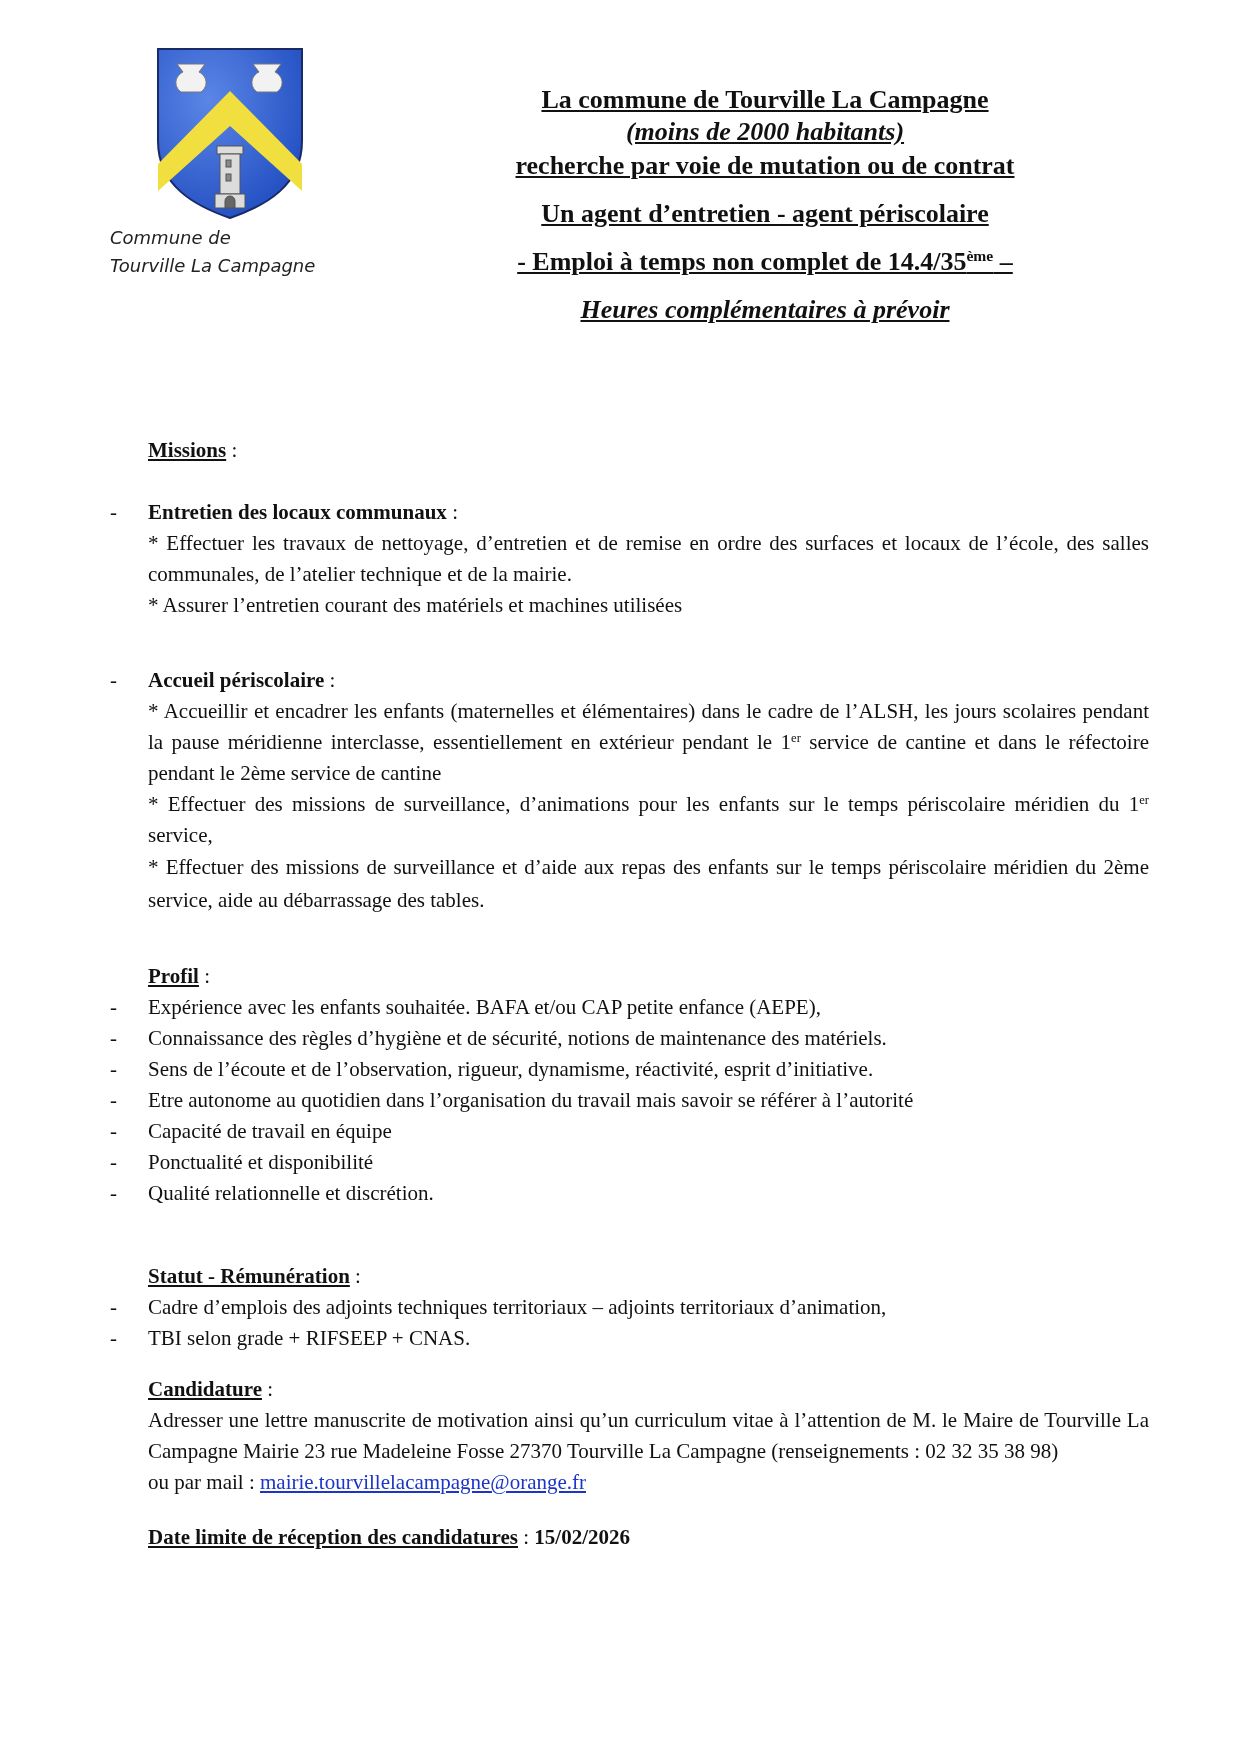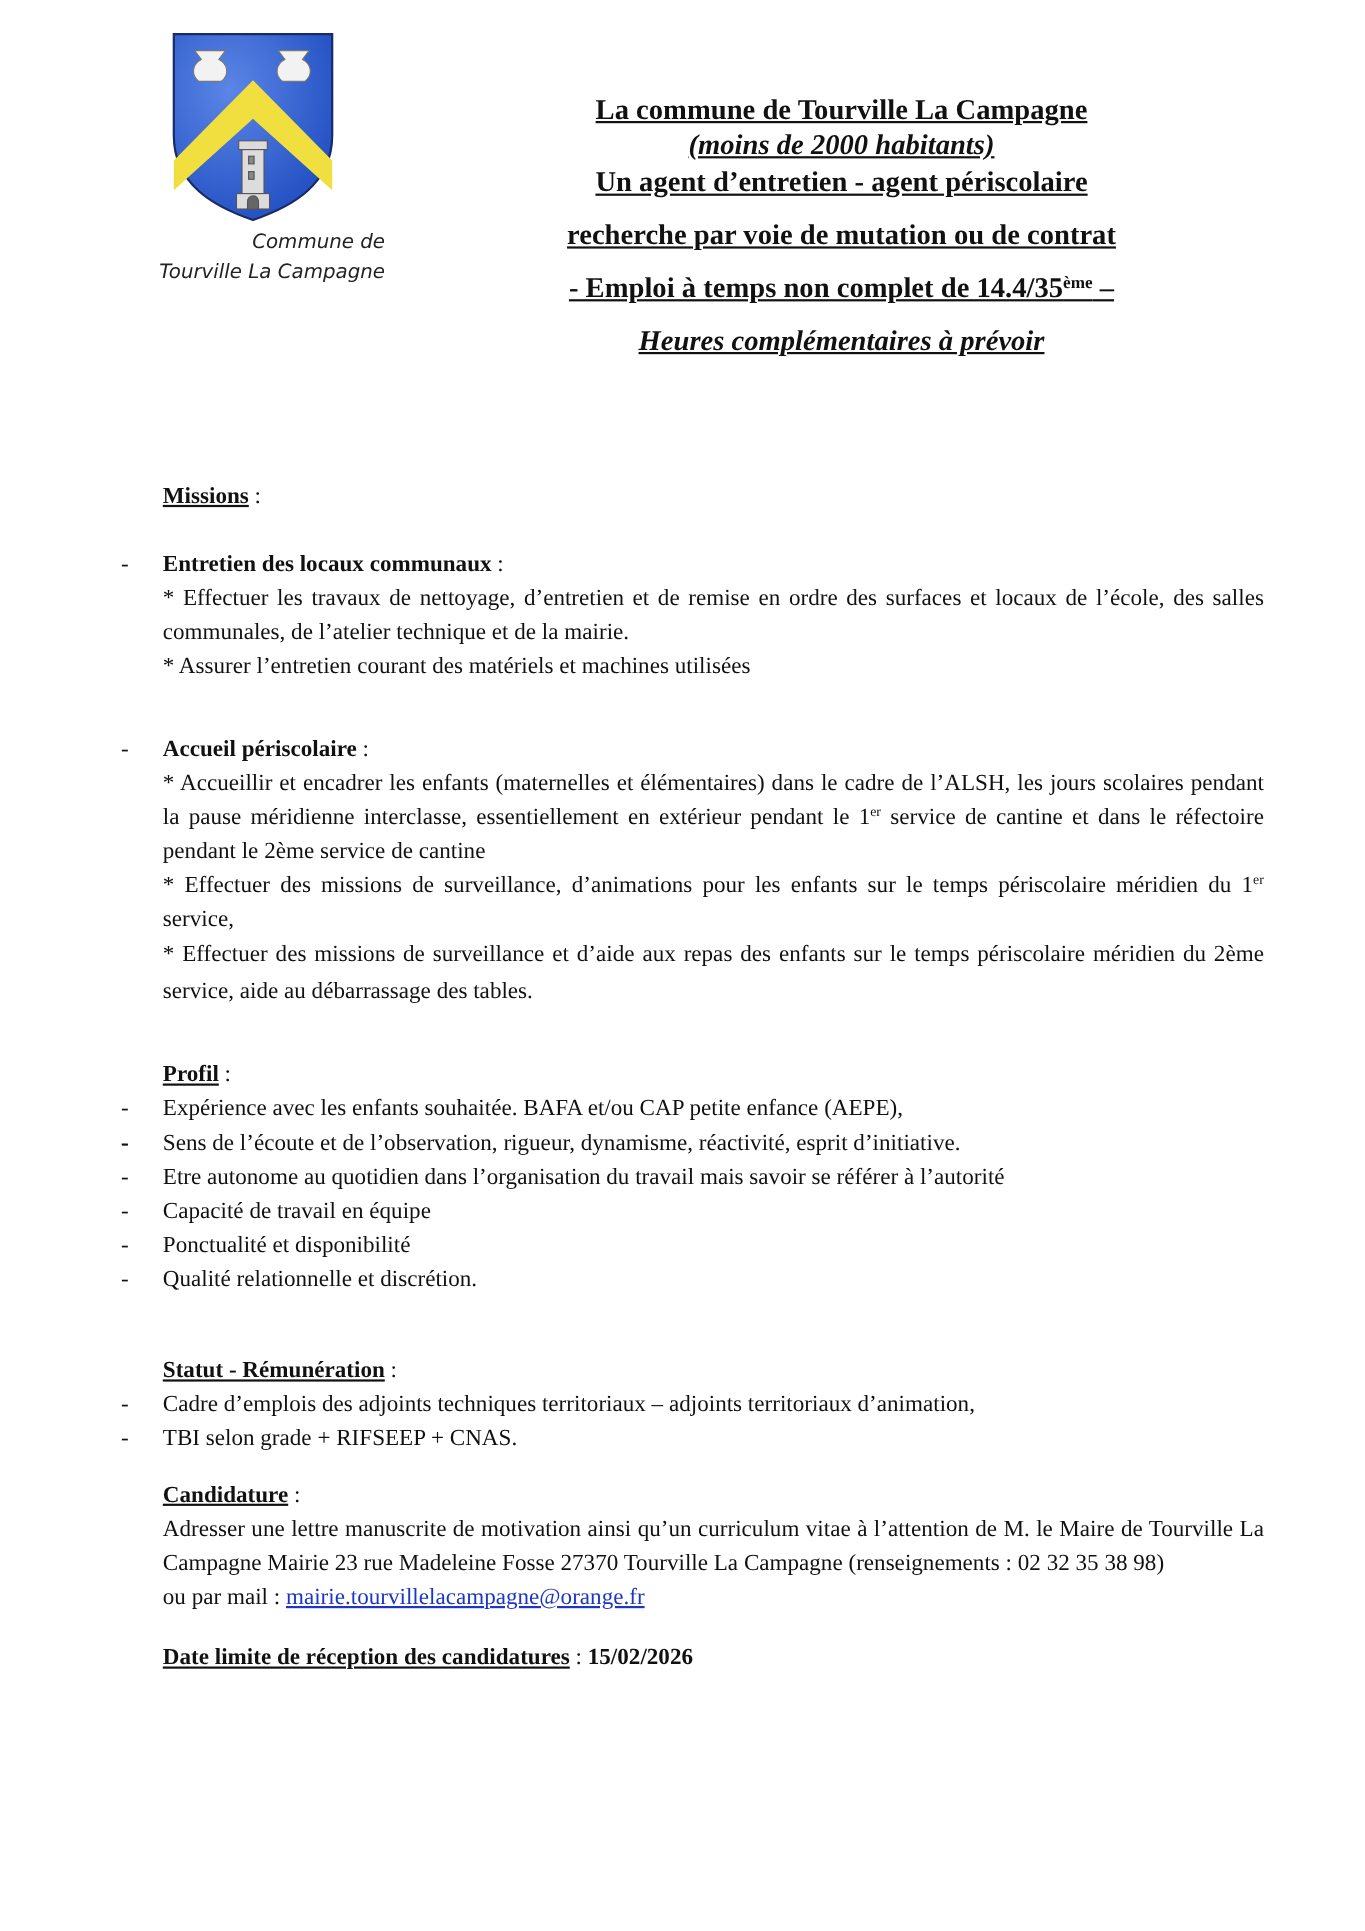--- a/index.html
+++ b/index.html
@@ -1,18 +1,18 @@
 <!DOCTYPE html>
 <html><head>
 <meta charset="utf-8">
 <style>
   html, body { margin: 0; padding: 0; background: #ffffff; }
   body { width: 1241px; height: 1755px; position: relative; overflow: hidden;
          font-family: "Liberation Serif", "DejaVu Serif", serif; color: #111; }
-  .logo { position: absolute; left: 110px; top: 28px; width: 240px; text-align: right; }
+  .logo { position: absolute; left: 110px; top: 46px; width: 240px; text-align: left; }
   .logo svg { display: block; margin: 0 auto; }
   .logo-caption { font-family: "DejaVu Sans", sans-serif; font-style: italic; font-size: 18px; line-height: 30px; color: #222; margin-top: 2px; }
   .header { position: absolute; left: 440px; width: 650px; top: 84px; text-align: center; font-weight: bold; font-size: 26px; }
   .header div { line-height: 32px; text-decoration: underline; }
   .h-title { margin-bottom: 10px; }
   .h-sub { font-style: italic; margin-bottom: 2px; }
   .h-line { margin-bottom: 16px; }
   .h-italic { font-style: italic; }
   sup { font-size: 60%; vertical-align: 0.55em; line-height: 0; }
   .content { position: absolute; left: 110px; right: 92px; top: 435px; font-size: 21px; line-height: 31px; }
@@ -52,22 +52,22 @@
       <path d="M70 162 V155 A5 5 0 0 1 80 155 V162 Z" fill="#666"></path>
     </g>
   </svg>
   <div class="logo-caption">Commune de</div>
   <div class="logo-caption" style="margin-top:-2px">Tourville La Campagne</div>
 </div>
 
 <div class="header">
   <div class="h-title" style="margin-bottom:0">La commune de Tourville La Campagne</div>
   <div class="h-sub">(moins de 2000 habitants)</div>
+  <div class="h-line">recherche par voie de mutation ou de contrat</div>
   <div class="h-line">Un agent d’entretien - agent périscolaire</div>
-  <div class="h-line">recherche par voie de mutation ou de contrat</div>
   <div class="h-line"><span>- Emploi à temps non complet de 14.4/35</span><sup>ème</sup><span> –</span></div>
   <div class="h-line h-italic">Heures complémentaires à prévoir</div>
 </div>
 
 <div class="content">
   <div class="sec-title"><span class="ul">Missions</span><span> :</span></div>
   <div class="gap-l"></div>
 
   <div class="item">
     <span class="dash">-</span>
@@ -82,21 +82,21 @@
     <span class="bold">Accueil périscolaire</span><span> :</span>
   </div>
   <div class="indent"><span>* Accueillir et encadrer les enfants (maternelles et élémentaires) dans le cadre de l’ALSH, les jours scolaires pendant la pause méridienne interclasse, essentiellement en extérieur pendant le 1</span><sup>er</sup><span> service de cantine et dans le réfectoire pendant le 2ème service de cantine</span></div>
   <div class="indent"><span>* Effectuer des missions de surveillance, d’animations pour les enfants sur le temps périscolaire méridien du 1</span><sup>er</sup><span> service,</span></div>
   <div class="indent" style="line-height:33px">* Effectuer des missions de surveillance et d’aide aux repas des enfants sur le temps périscolaire méridien du 2ème service, aide au débarrassage des tables.</div>
   <div class="gap-xl"></div>
 
   <div class="sec-title"><span class="ul">Profil</span><span> :</span></div>
   <div id="profil-list">
       <div class="item"><span class="dash">-</span><span>Expérience avec les enfants souhaitée. BAFA et/ou CAP petite enfance (AEPE),</span></div>
-      <div class="item"><span class="dash">-</span></div>
+      <div class="item"><span class="dash">-</span><span>Connaissance des règles d’hygiène et de sécurité, notions de maintenance des matériels.</span></div>
       <div class="item"><span class="dash">-</span><span>Sens de l’écoute et de l’observation, rigueur, dynamisme, réactivité, esprit d’initiative.</span></div>
       <div class="item"><span class="dash">-</span><span>Etre autonome au quotidien dans l’organisation du travail mais savoir se référer à l’autorité</span></div>
       <div class="item"><span class="dash">-</span><span>Capacité de travail en équipe</span></div>
       <div class="item"><span class="dash">-</span><span>Ponctualité et disponibilité</span></div>
       <div class="item"><span class="dash">-</span><span>Qualité relationnelle et discrétion.</span></div>
     </div>
   <div class="gap-xl" style="height:52px"></div>
 
   <div class="sec-title"><span class="ul">Statut - Rémunération</span><span> :</span></div>
   <div id="statut-list">

